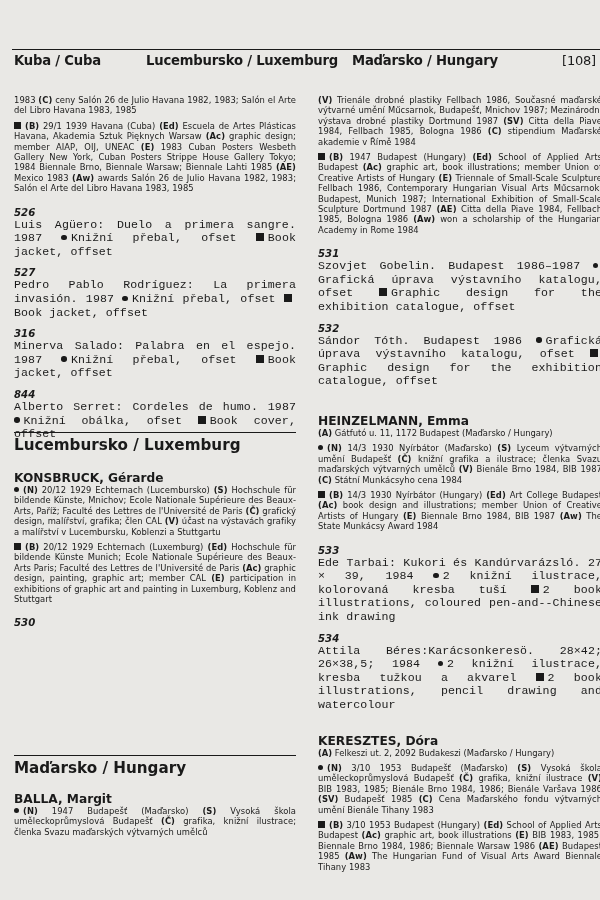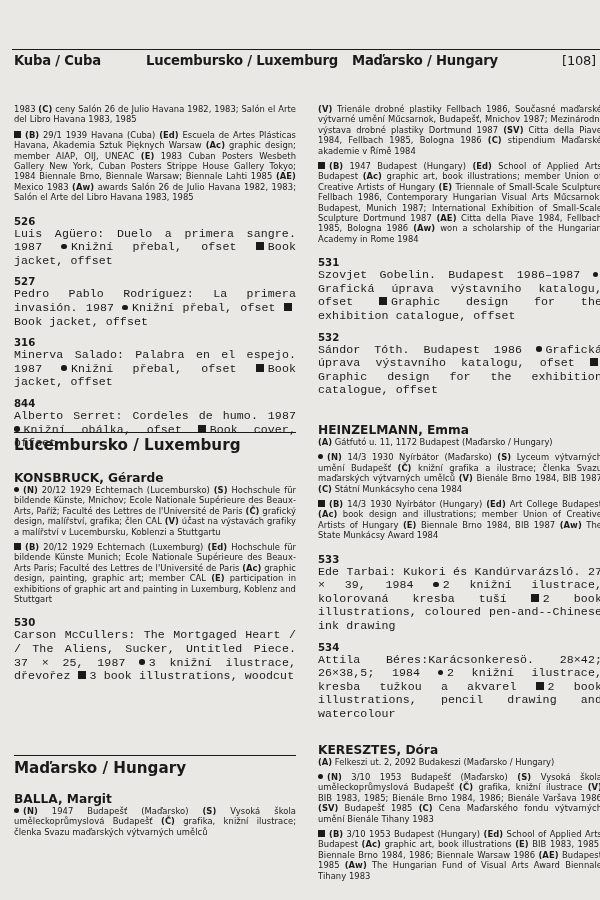--- a/index.html
+++ b/index.html
@@ -13,34 +13,34 @@
     position:absolute;left:12px;top:49px;width:588px;
     border-top:1.6px solid #1a1a1a;
     padding-top:3px;height:22px;
   }
   .hdr{position:absolute;top:3px;font-weight:bold;font-size:13.2px;letter-spacing:-0.2px;}
   .hdr.kuba{left:2px;}
   .hdr.lux{left:134px;}
   .hdr.hun{left:340px;}
   .hdr.pg{right:4px;font-weight:normal;font-size:13px;}
 
-  .col{position:absolute;top:104px;}
+  .col{position:absolute;top:95px;}
   .col.left{left:14px;width:282px;}
   .col.right{left:318px;width:284px;}
 
   .small{
     font-size:8.4px;line-height:10.4px;text-align:justify;
     letter-spacing:0.05px;margin:0;
   }
   .small b{font-weight:bold;}
   .big{
     font-size:11.6px;line-height:13.6px;text-align:justify;
     margin:0;letter-spacing:0.1px;font-family:Liberation Mono, monospace;
   }
-  .num{font-weight:bold;font-size:10.2px;line-height:11px;margin:0;}
+  .num{font-weight:bold;font-size:10.2px;line-height:11px;margin:0;font-style:italic;}
   .entry{margin-bottom:9px;}
   .para{margin-bottom:5px;}
   .sq{display:inline-block;width:7px;height:7px;background:#1a1a1a;vertical-align:0px;margin-right:4px;}
   .sq.big-sq{width:8px;height:8px;}
   .dot{display:inline-block;width:5px;height:5px;border-radius:50%;background:#1a1a1a;vertical-align:1px;margin-right:4px;}
   .dot.big-dot{width:5.5px;height:5.5px;}
 
   .section{position:absolute;left:14px;width:282px;}
   .section .rule{border-top:1.5px solid #1a1a1a;margin-bottom:3px;}
   .section .stitle{font-weight:bold;font-size:15.2px;line-height:18px;margin:0;}
@@ -92,21 +92,20 @@
   <p class="small para">
     <span class="dot"></span><span><b>(N)</b> 20/12 1929 Echternach (Lucembursko) <b>(S)</b> Hochschule für bildende Künste, Mnichov; Ecole Nationale Supérieure des Beaux-Arts, Paříž; Faculté des Lettres de l'Université de Paris <b>(Č)</b> grafický design, malířství, grafika; člen CAL <b>(V)</b> účast na výstavách grafiky a malířství v Lucembursku, Koblenzi a Stuttgartu</span>
   </p>
   <p class="small para">
     <span class="sq"></span><span><b>(B)</b> 20/12 1929 Echternach (Luxemburg) <b>(Ed)</b> Hochschule für bildende Künste Munich; Ecole Nationale Supérieure des Beaux-Arts Paris; Faculté des Lettres de l'Université de Paris <b>(Ac)</b> graphic design, painting, graphic art; member CAL <b>(E)</b> participation in exhibitions of graphic art and painting in Luxemburg, Koblenz and Stuttgart</span>
   </p>
   <div style="height:8px"></div>
   <div>
       <div class="entry">
         <p class="num">530</p>
-        <p class="big">Carson McCullers: The Mortgaged Heart / / The Aliens, Sucker, Untitled Piece. 37 × 25, 1987 <span class="dot big-dot"></span>3 knižní ilustrace, dřevořez <span class="sq big-sq"></span>3 book illustrations, woodcut</p>
       </div>
     </div>
 </div>
 
 <div class="section" style="top:755px;">
   <div class="rule"></div>
   <p class="stitle">Maďarsko / Hungary</p>
   <div style="height:16px"></div>
   <p class="artist-name">BALLA, Margit</p>
   <p class="small para">

